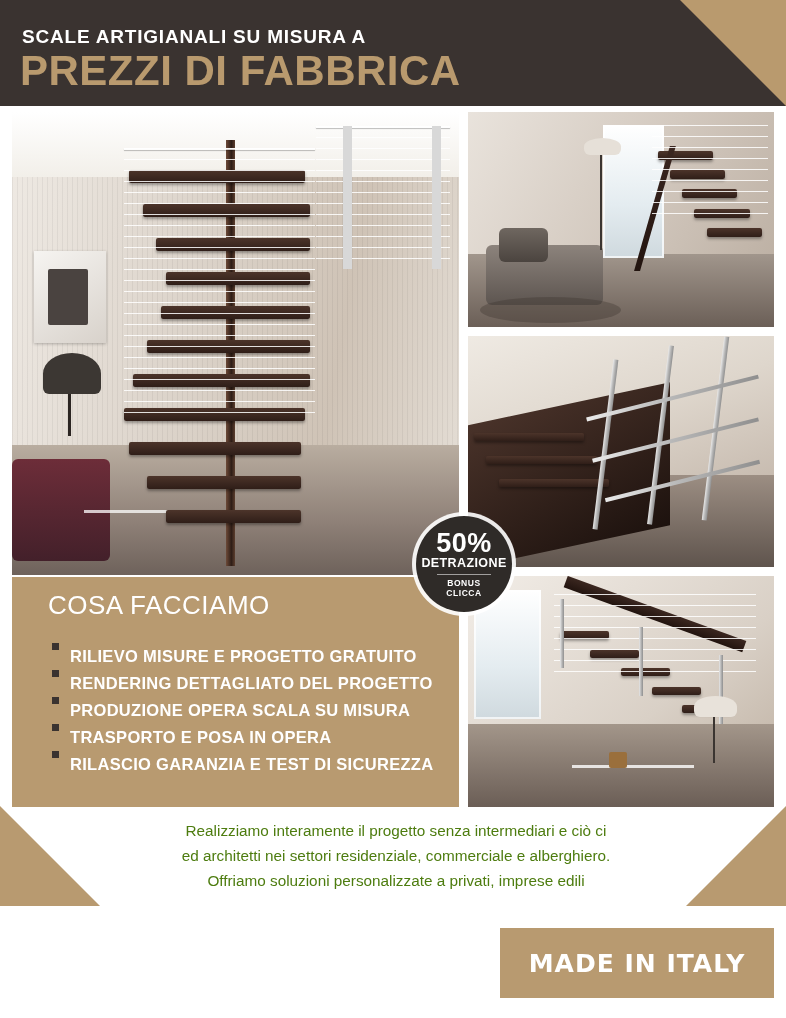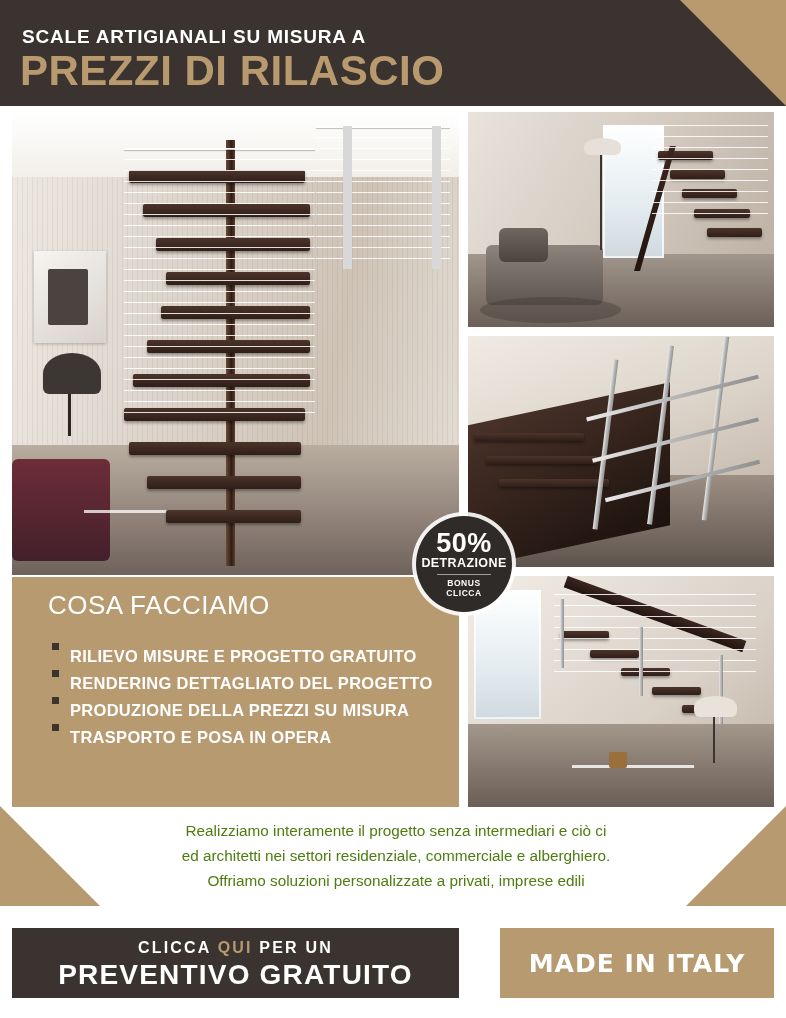--- a/index.html
+++ b/index.html
@@ -274,21 +274,21 @@
   }
 </style>
 </head>
 <body>
 
 <div class="page">
 
   <div class="header">
     <div class="header-corner"></div>
     <div class="header-line1">SCALE ARTIGIANALI SU MISURA A</div>
-    <div class="header-line2">PREZZI DI RILASCIO</div>
+    <div class="header-line2">PREZZI DI FABBRICA</div>
   </div>
 
   <div class="photo photo-main">
     <div class="p-wallpaper"></div>
     <div class="p-ceiling"></div>
     <div class="p-floor"></div>
 
     <div style="position:absolute;left:5%;top:30%;width:16%;height:20%;background:linear-gradient(145deg,#f6f4f1,#d8d2cb);box-shadow:0 1px 3px rgba(0,0,0,.25);"></div>
     <div style="position:absolute;left:8%;top:34%;width:9%;height:12%;background:#4a4340;border-radius:2px;"></div>
 
@@ -397,42 +397,40 @@
       <li>
         <span class="bullet"></span>
         <span>RILIEVO MISURE E PROGETTO GRATUITO</span>
       </li>
       <li>
         <span class="bullet"></span>
         <span>RENDERING DETTAGLIATO DEL PROGETTO</span>
       </li>
       <li>
         <span class="bullet"></span>
-        <span>PRODUZIONE DELLA PREZZI SU MISURA</span>
+        <span>PRODUZIONE OPERA SCALA SU MISURA</span>
       </li>
       <li>
         <span class="bullet"></span>
         <span>TRASPORTO E POSA IN OPERA</span>
       </li>
+      <li>
+        <span class="bullet"></span>
+        <span>RILASCIO GARANZIA E TEST DI SICUREZZA</span>
+      </li>
     </ul>
   </div>
 
   <div class="wedge-bl"></div>
   <div class="wedge-br"></div>
 
   <div class="description">
     <div>Realizziamo interamente il progetto senza intermediari e ciò ci</div>
     <div>ed architetti nei settori residenziale, commerciale e alberghiero.</div>
     <div>Offriamo soluzioni personalizzate a privati, imprese edili</div>
   </div>
 
-  <div class="cta">
-    <div class="cta-line1">
-      <span>CLICCA </span><span class="cta-qui">QUI</span><span> PER UN</span>
-    </div>
-    <div class="cta-line2">PREVENTIVO GRATUITO</div>
-  </div>
 
   <div class="made">
     <div class="made-label">MADE IN ITALY</div>
   </div>
 
 </div>
 
 </body></html>

